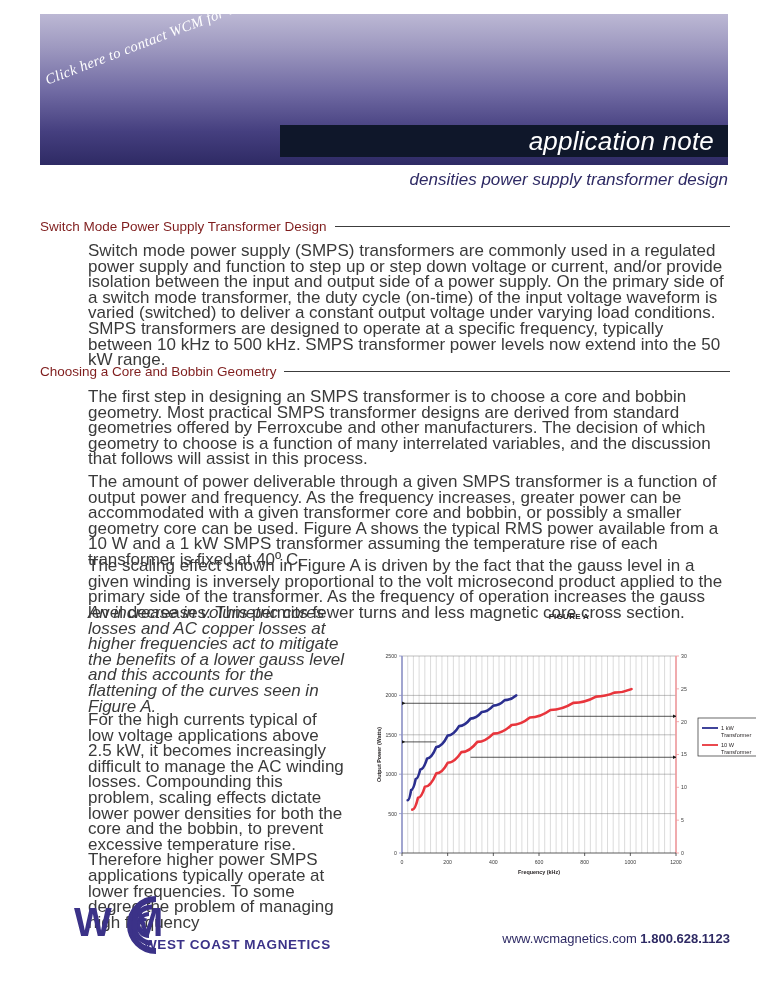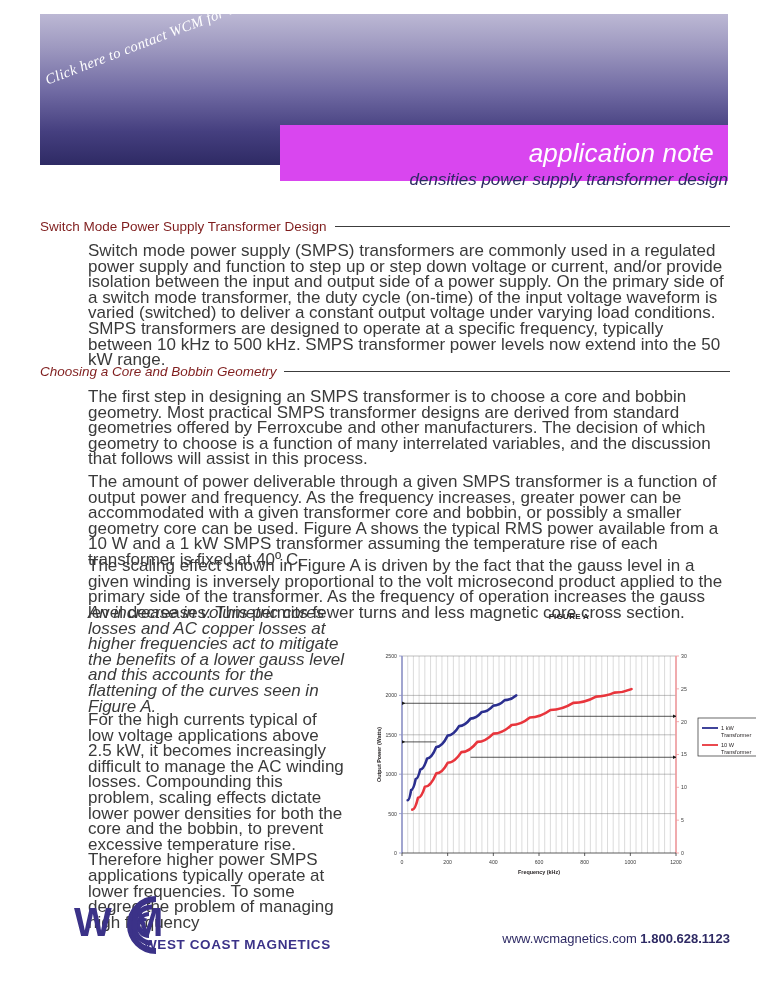--- a/index.html
+++ b/index.html
@@ -38,22 +38,22 @@
     font-style: italic;
     font-size: 14.5px;
     letter-spacing: 0.4px;
     white-space: nowrap;
   }
   #app-note-bar {
     position: absolute;
     left: 280px;
     top: 125px;
     width: 448px;
-    height: 56px;
-    background: #d946ef;
+    height: 32px;
+    background: #0f172a;
     display: flex;
     align-items: center;
     justify-content: flex-end;
     padding-right: 14px;
     box-sizing: border-box;
   }
   #app-note-title {
     color: #ffffff;
     font-style: italic;
     font-size: 26px;
@@ -174,21 +174,21 @@
 
 <div id="subtitle">densities power supply transformer design</div>
 
 <div class="section-head" style="top:219px;">
   <span class="sh-text">Switch Mode Power Supply Transformer Design</span>
   <span class="sh-rule"></span>
 </div>
 
 <div class="body-para wide" style="top:243px;">Switch mode power supply (SMPS) transformers are commonly used in a regulated power supply and function to step up or step down voltage or current, and/or provide isolation between the input and output side of a power supply. On the primary side of a switch mode transformer, the duty cycle (on-time) of the input voltage waveform is varied (switched) to deliver a constant output voltage under varying load conditions. SMPS transformers are designed to operate at a specific frequency, typically between 10 kHz to 500 kHz. SMPS transformer power levels now extend into the 50 kW range.</div>
 
-<div class="section-head" style="top:364px;font-style:italic;">
+<div class="section-head" style="top:364px;">
   <span class="sh-text">Choosing a Core and Bobbin Geometry</span>
   <span class="sh-rule"></span>
 </div>
 
 <div class="body-para wide" style="top:389px;">The first step in designing an SMPS transformer is to choose a core and bobbin geometry. Most practical SMPS transformer designs are derived from standard geometries offered by Ferroxcube and other manufacturers. The decision of which geometry to choose is a function of many interrelated variables, and the discussion that follows will assist in this process.</div>
 <div class="body-para wide" style="top:474px;">The amount of power deliverable through a given SMPS transformer is a function of output power and frequency. As the frequency increases, greater power can be accommodated with a given transformer core and bobbin, or possibly a smaller geometry core can be used. Figure A shows the typical RMS power available from a 10 W and a 1 kW SMPS transformer assuming the temperature rise of each transformer is fixed at 40º C.</div>
 <div class="body-para wide" style="top:558px;">The scaling effect shown in Figure A is driven by the fact that the gauss level in a given winding is inversely proportional to the volt microsecond product applied to the primary side of the transformer. As the frequency of operation increases the gauss level decreases. This permits fewer turns and less magnetic core cross section.</div>
 <div class="body-para narrow" style="top:605px;font-style:italic;">An increase in volumetric cores losses and AC  copper losses at higher frequencies act to mitigate the benefits of a lower gauss level and this accounts for the flattening of the curves seen in Figure A.</div>
 <div class="body-para narrow" style="top:712px;">For the high currents typical of low voltage applications above 2.5  kW, it becomes increasingly difficult to manage the AC winding losses. Compounding this problem, scaling effects dictate lower power densities for both the core and the bobbin, to prevent excessive temperature rise. Therefore higher power SMPS applications typically operate at lower frequencies. To some degree the problem of managing high frequency</div>
 

